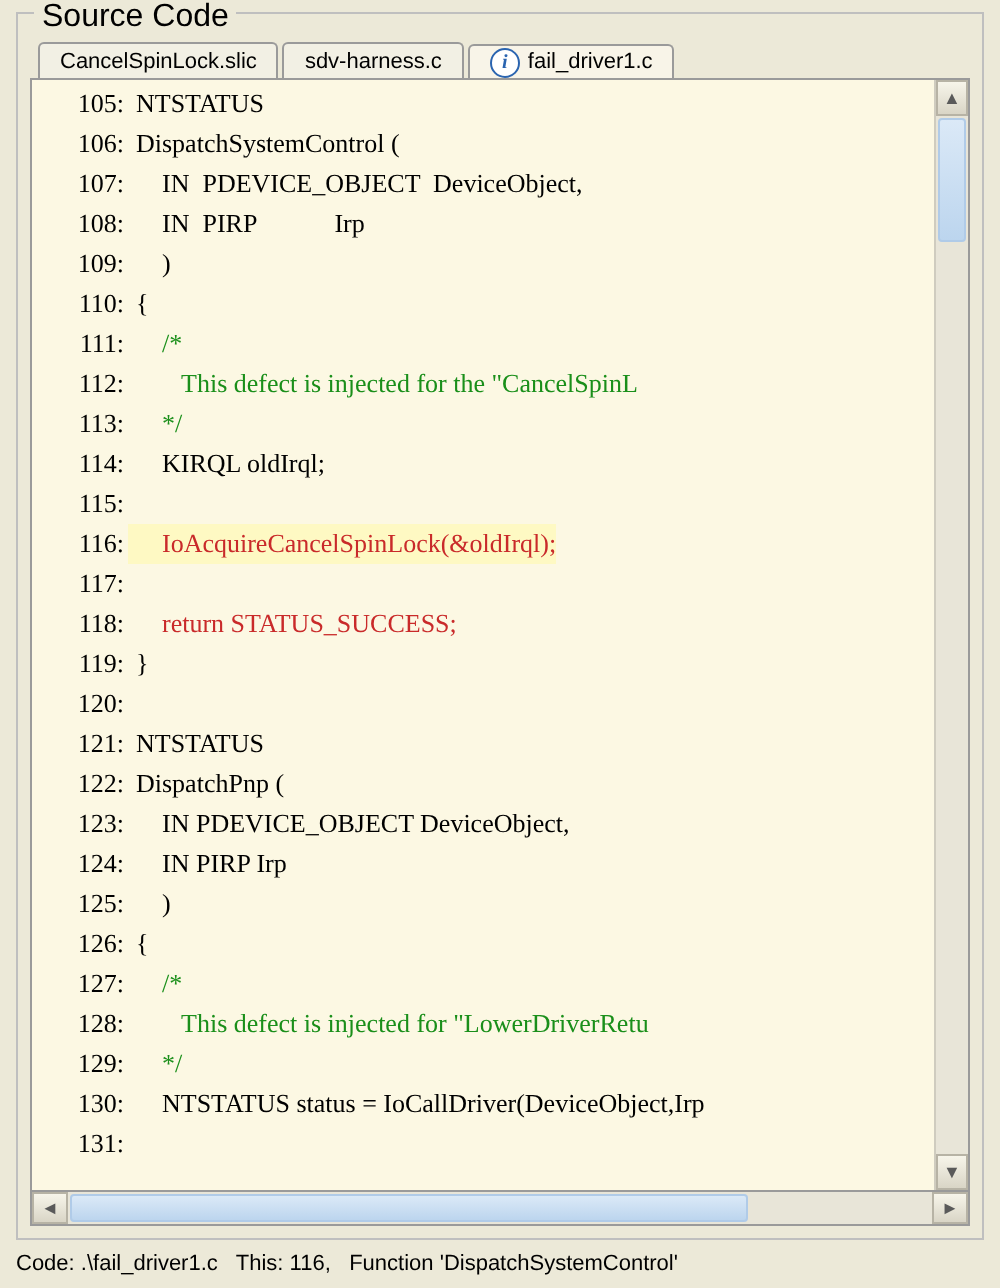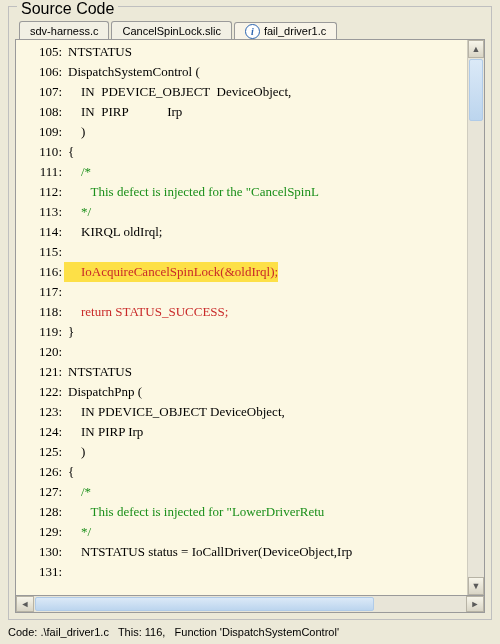--- a/index.html
+++ b/index.html
@@ -11,43 +11,43 @@
 .tab .inficon{width:13px;height:13px;border-radius:50%;border:1px solid #2a64b0;display:inline-flex;align-items:center;justify-content:center;font-family:Georgia,serif;font-style:italic;font-weight:bold;color:#2a64b0;font-size:10px;margin-right:4px;background:#fff}
 .tab.active{background:#f8f4e8;position:relative;top:1px;padding-bottom:3px}
 .code-frame{flex:1;border:1px solid #9a9a9a;background:#fcf8e3;font-family:Liberation Serif, serif;font-size:13px;position:relative;display:flex;overflow:hidden;min-height:0}
 .code-body{flex:1;overflow:hidden;white-space:pre;line-height:20px;padding:2px 0 0 0}
 .row{display:flex;height:20px;align-items:center}
 .ln{display:inline-block;width:46px;text-align:right;color:#000;padding-right:2px}
 .ln::after{content:":"}
 .code{padding-left:4px;color:#000}
 .code .kw{color:#c92a2a}
 .code .cm{color:#1a8f1a}
-.row.hl .code{background:#fde047}
+.row.hl .code{background:#fef9c3}
 .vscroll{width:16px;background:#e8e5d8;border-left:1px solid #cfccbf;display:flex;flex-direction:column}
 .vbtn{height:16px;background:linear-gradient(#f7f5ea,#d9d5c6);border:1px solid #b7b3a5;display:flex;align-items:center;justify-content:center;font-size:9px;color:#5a5a5a;cursor:pointer}
 .vtrack{flex:1;position:relative}
 .vthumb{position:absolute;left:1px;right:1px;border:1px solid #b0cbe8;background:linear-gradient(#dbe9f7,#bcd5ee);border-radius:2px}
 .hscroll{height:16px;border:1px solid #9a9a9a;border-top:none;display:flex;background:#e8e5d8}
 .hbtn{width:16px;background:linear-gradient(#f7f5ea,#d9d5c6);border:1px solid #b7b3a5;display:flex;align-items:center;justify-content:center;font-size:9px;color:#5a5a5a;cursor:pointer}
 .htrack{flex:1;position:relative}
 .hthumb{position:absolute;top:1px;bottom:1px;border:1px solid #b0cbe8;background:linear-gradient(#dbe9f7,#bcd5ee);border-radius:2px}
 .status{padding:4px 8px 6px 8px;font-size:11px;color:#000}
 </style>
 </head>
 <body>
 <div class="panel">
   <div class="group">
     <span class="group-title">Source Code</span>
 
     <div class="tabs">
       <div class="tab">
-          <span>sdv-harness.c</span>
+          <span>CancelSpinLock.slic</span>
         </div>
       <div class="tab">
-          <span>CancelSpinLock.slic</span>
+          <span>sdv-harness.c</span>
         </div>
       <div class="tab active">
         <span class="inficon">i</span>
         <span>fail_driver1.c</span>
       </div>
     </div>
 
     <div class="code-frame">
       <div class="code-body" id="code-body"><div class="row"><span class="ln">105</span><span class="code"><span>NTSTATUS</span></span></div><div class="row"><span class="ln">106</span><span class="code"><span>DispatchSystemControl (</span></span></div><div class="row"><span class="ln">107</span><span class="code"><span>    IN  PDEVICE_OBJECT  DeviceObject,</span></span></div><div class="row"><span class="ln">108</span><span class="code"><span>    IN  PIRP            Irp</span></span></div><div class="row"><span class="ln">109</span><span class="code"><span>    )</span></span></div><div class="row"><span class="ln">110</span><span class="code"><span>{</span></span></div><div class="row"><span class="ln">111</span><span class="code"><span class="cm">    /*</span></span></div><div class="row"><span class="ln">112</span><span class="code"><span class="cm">       This defect is injected for the "CancelSpinL</span></span></div><div class="row"><span class="ln">113</span><span class="code"><span class="cm">    */</span></span></div><div class="row"><span class="ln">114</span><span class="code"><span>    KIRQL oldIrql;</span></span></div><div class="row"><span class="ln">115</span><span class="code"><span></span></span></div><div class="row hl"><span class="ln">116</span><span class="code"><span class="kw">    IoAcquireCancelSpinLock(&amp;oldIrql);</span></span></div><div class="row"><span class="ln">117</span><span class="code"><span></span></span></div><div class="row"><span class="ln">118</span><span class="code"><span class="kw">    return STATUS_SUCCESS;</span></span></div><div class="row"><span class="ln">119</span><span class="code"><span>}</span></span></div><div class="row"><span class="ln">120</span><span class="code"><span></span></span></div><div class="row"><span class="ln">121</span><span class="code"><span>NTSTATUS</span></span></div><div class="row"><span class="ln">122</span><span class="code"><span>DispatchPnp (</span></span></div><div class="row"><span class="ln">123</span><span class="code"><span>    IN PDEVICE_OBJECT DeviceObject,</span></span></div><div class="row"><span class="ln">124</span><span class="code"><span>    IN PIRP Irp</span></span></div><div class="row"><span class="ln">125</span><span class="code"><span>    )</span></span></div><div class="row"><span class="ln">126</span><span class="code"><span>{</span></span></div><div class="row"><span class="ln">127</span><span class="code"><span class="cm">    /*</span></span></div><div class="row"><span class="ln">128</span><span class="code"><span class="cm">       This defect is injected for "LowerDriverRetu</span></span></div><div class="row"><span class="ln">129</span><span class="code"><span class="cm">    */</span></span></div><div class="row"><span class="ln">130</span><span class="code"><span>    NTSTATUS status = IoCallDriver(DeviceObject,Irp</span></span></div><div class="row"><span class="ln">131</span><span class="code"><span></span></span></div></div>
       <div class="vscroll">

